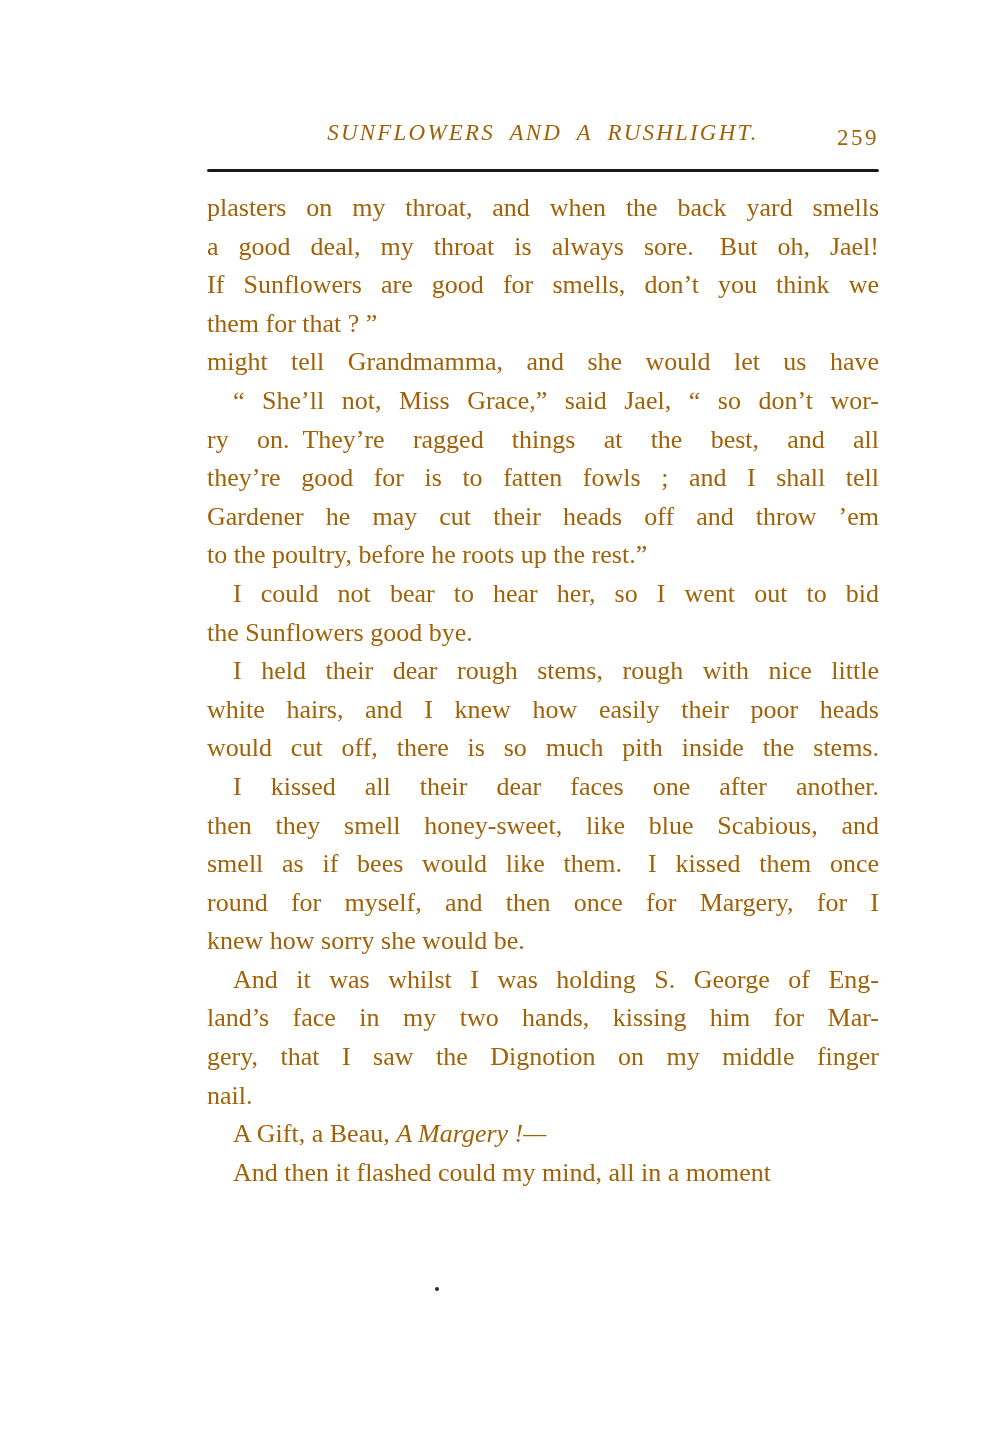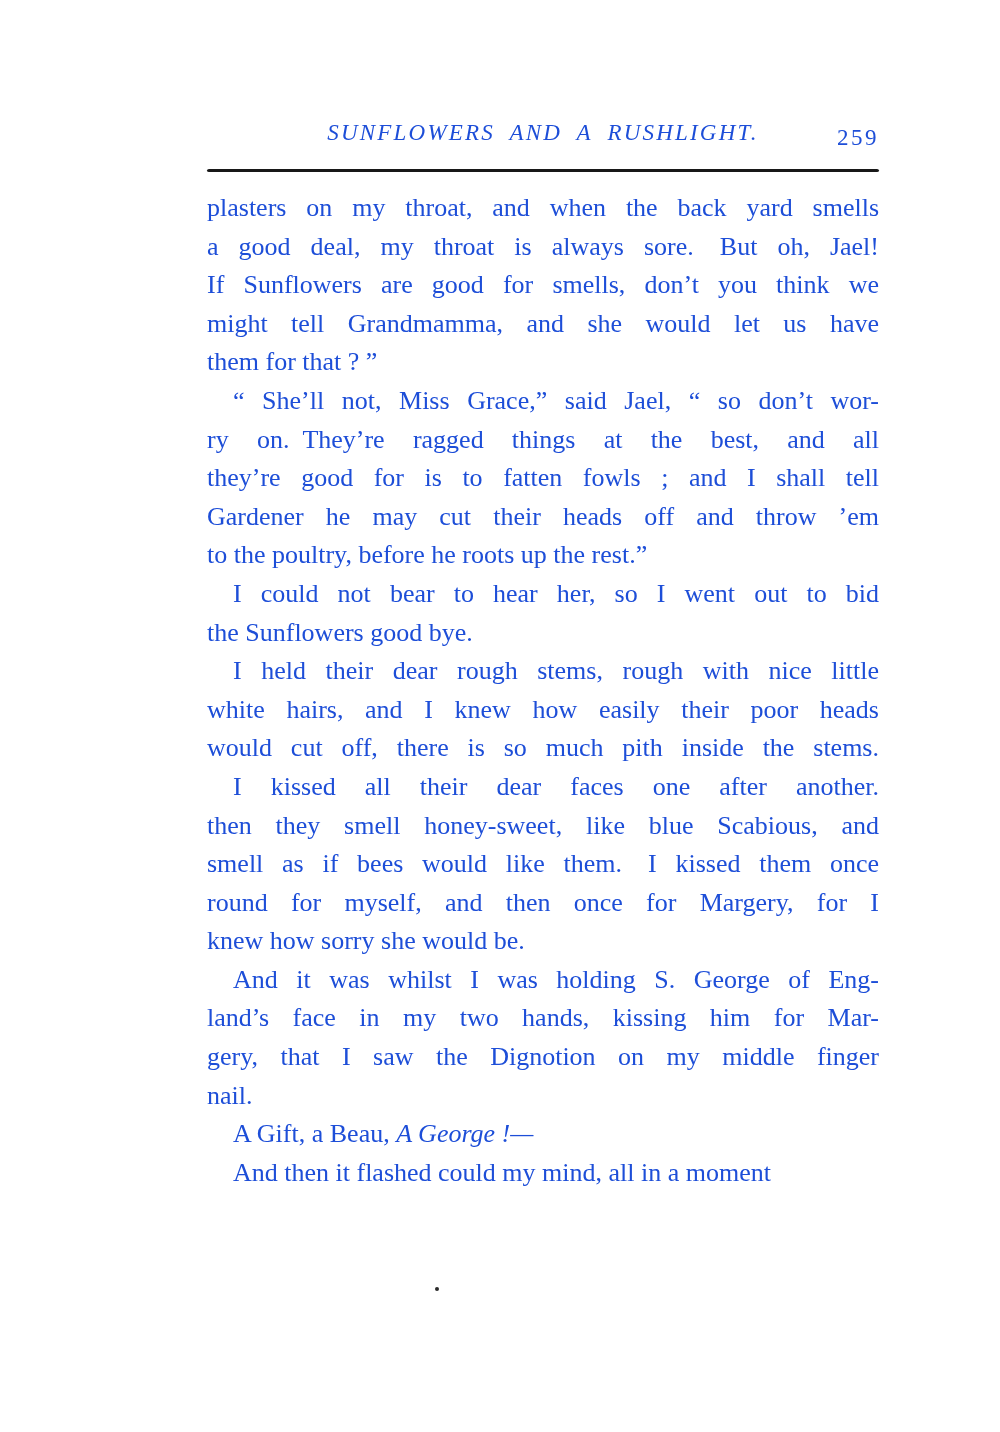--- a/index.html
+++ b/index.html
@@ -1,21 +1,21 @@
 <!DOCTYPE html>
 <html><head>
 <meta charset="utf-8">
 <style>
   html, body { margin: 0; padding: 0; background: #ffffff; }
   .page {
     position: relative;
     width: 1000px;
     height: 1432px;
     background: #ffffff;
-    color: #1d4ed8;
+    color: #a16207;
     font-family: "Liberation Serif", "DejaVu Serif", serif;
     overflow: hidden;
   }
   .text-block {
     position: absolute;
     left: 207px;
     top: 118px;
     width: 672px;
   }
   .running-head {
@@ -83,22 +83,22 @@
       <div class="page-number">259</div>
     </div>
 
     <div class="head-rule"></div>
 
     <div class="body-text">
 
       <div class="ln j">plasters on my throat, and when the back yard smells</div>
       <div class="ln j">a good deal, my throat is always sore. But oh, Jael!</div>
       <div class="ln j">If Sunflowers are good for smells, don’t you think we</div>
+      <div class="ln">them for that ? ”</div>
       <div class="ln j">might tell Grandmamma, and she would let us have</div>
-      <div class="ln">them for that ? ”</div>
 
       <div class="ln j ind">“ She’ll not, Miss Grace,” said Jael, “ so don’t wor-</div>
       <div class="ln j">ry on. They’re ragged things at the best, and all</div>
       <div class="ln j">they’re good for is to fatten fowls ; and I shall tell</div>
       <div class="ln j">Gardener he may cut their heads off and throw ’em</div>
       <div class="ln">to the poultry, before he roots up the rest.”</div>
 
       <div class="ln j ind">I could not bear to hear her, so I went out to bid</div>
       <div class="ln">the Sunflowers good bye.</div>
 
@@ -110,20 +110,20 @@
       <div class="ln j">then they smell honey-sweet, like blue Scabious, and</div>
       <div class="ln j">smell as if bees would like them. I kissed them once</div>
       <div class="ln j">round for myself, and then once for Margery, for I</div>
       <div class="ln">knew how sorry she would be.</div>
 
       <div class="ln j ind">And it was whilst I was holding S. George of Eng-</div>
       <div class="ln j">land’s face in my two hands, kissing him for Mar-</div>
       <div class="ln j">gery, that I saw the Dignotion on my middle finger</div>
       <div class="ln">nail.</div>
 
-      <div class="ln ind"><span>A Gift, a Beau, </span><span class="it">A George !—</span></div>
+      <div class="ln ind"><span>A Gift, a Beau, </span><span class="it">A Margery !—</span></div>
 
       <div class="ln ind">And then it flashed could my mind, all in a moment</div>
     </div>
   </div>
 
   <div class="speck"></div>
 </div>
 
 </body></html>

